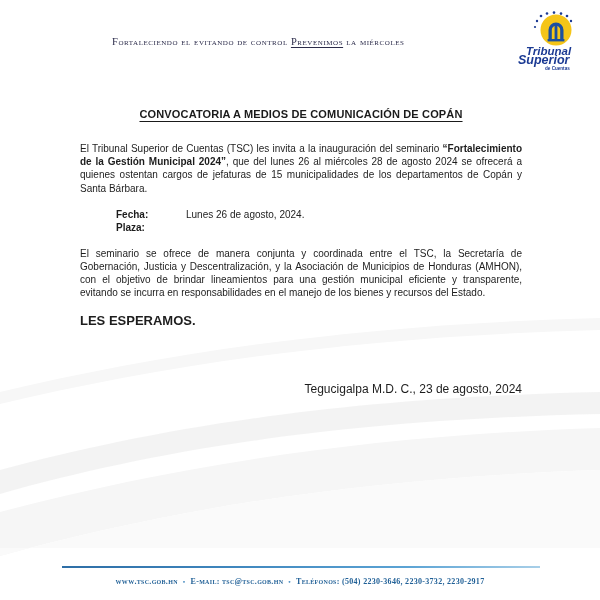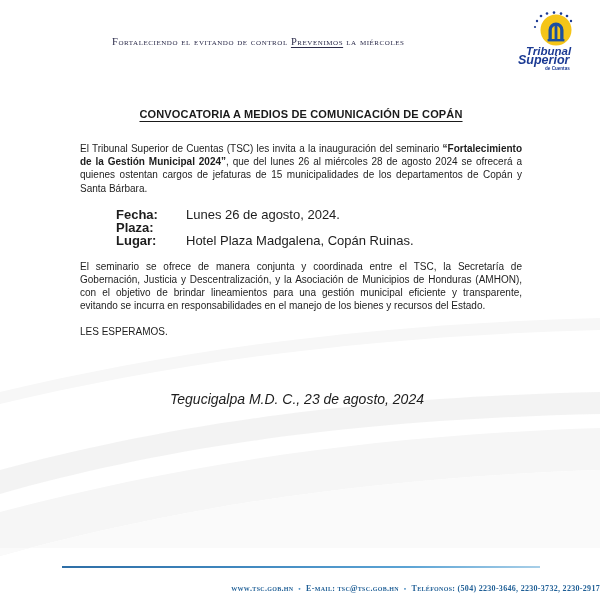--- a/index.html
+++ b/index.html
@@ -92,44 +92,44 @@
     text-align: justify;
     margin: 0 0 13px 0;
   }
   .para b { font-weight: bold; }
 
   .details {
     margin: 0 0 13px 0;
   }
   .detail-row {
     display: flex;
-    font-size: 13px;
+    font-size: 10px;
     line-height: 13px;
     color: #1d1d1d;
     padding-left: 36px;
   }
   .detail-label {
     width: 70px;
     font-weight: bold;
     flex: 0 0 70px;
   }
   .detail-value { flex: 1 1 auto; }
 
   .closing {
-    font-size: 10px;
-    font-weight: normal;
+    font-size: 13px;
+    font-weight: bold;
     color: #1d1d1d;
     margin: 6px 0 0 0;
   }
   .signature {
     margin: 54px 0 0 0;
     padding-left: 90px;
-    font-size: 14px;
-    font-style: italic;
-    color: #1d1d1d;
+    font-size: 12px;
+    color: #1d1d1d;
+    text-align: right;
   }
 
   
   .doc-footer {
     position: absolute;
     left: 0;
     bottom: 0;
     width: 600px;
     height: 52px;
     z-index: 3;
@@ -138,23 +138,23 @@
     position: absolute;
     left: 62px;
     top: 18px;
     width: 478px;
     height: 2px;
     background: linear-gradient(to right, #2e6ea6 0%, #3f86bd 35%, #5ba3d4 72%, #a8cfe8 100%);
   }
   .footer-text {
     position: absolute;
     left: 0;
-    top: 36px;
-    width: 600px;
-    text-align: right;
+    top: 29px;
+    width: 600px;
+    text-align: center;
     font-family: "Liberation Serif", serif;
     font-size: 8px;
     font-variant: small-caps;
     font-weight: bold;
     letter-spacing: 0.3px;
     color: #1f5f96;
     white-space: nowrap;
   }
   .footer-sep {
     color: #4c8ec2;
@@ -216,24 +216,20 @@
     <p class="para"><span>El Tribunal Superior de Cuentas (TSC) les invita a la inauguración del seminario </span><b>“Fortalecimiento de la Gestión Municipal 2024”</b><span>, que del lunes 26 al miércoles 28 de agosto 2024 se ofrecerá a quienes ostentan cargos de jefaturas de 15 municipalidades de los departamentos de Copán y Santa Bárbara.</span></p>
 
     <div class="details">
       <div class="detail-row">
         <span class="detail-label">Fecha:</span>
         <span class="detail-value">Lunes 26 de agosto, 2024.</span>
       </div>
       <div class="detail-row">
         <span class="detail-label">Plaza:</span>
       </div>
-      <div class="detail-row">
-        <span class="detail-label">Lugar:</span>
-        <span class="detail-value">Hotel Plaza Madgalena, Copán Ruinas.</span>
-      </div>
     </div>
 
     <p class="para">El seminario se ofrece de manera conjunta y coordinada entre el TSC, la Secretaría de Gobernación, Justicia y Descentralización, y la Asociación de Municipios de Honduras (AMHON), con el objetivo de brindar lineamientos para una gestión municipal eficiente y transparente, evitando se incurra en responsabilidades en el manejo de los bienes y recursos del Estado.</p>
 
     <p class="closing">LES ESPERAMOS.</p>
 
     <p class="signature">Tegucigalpa M.D. C., 23 de agosto, 2024</p>
   </div>
 
   <div class="doc-footer">

